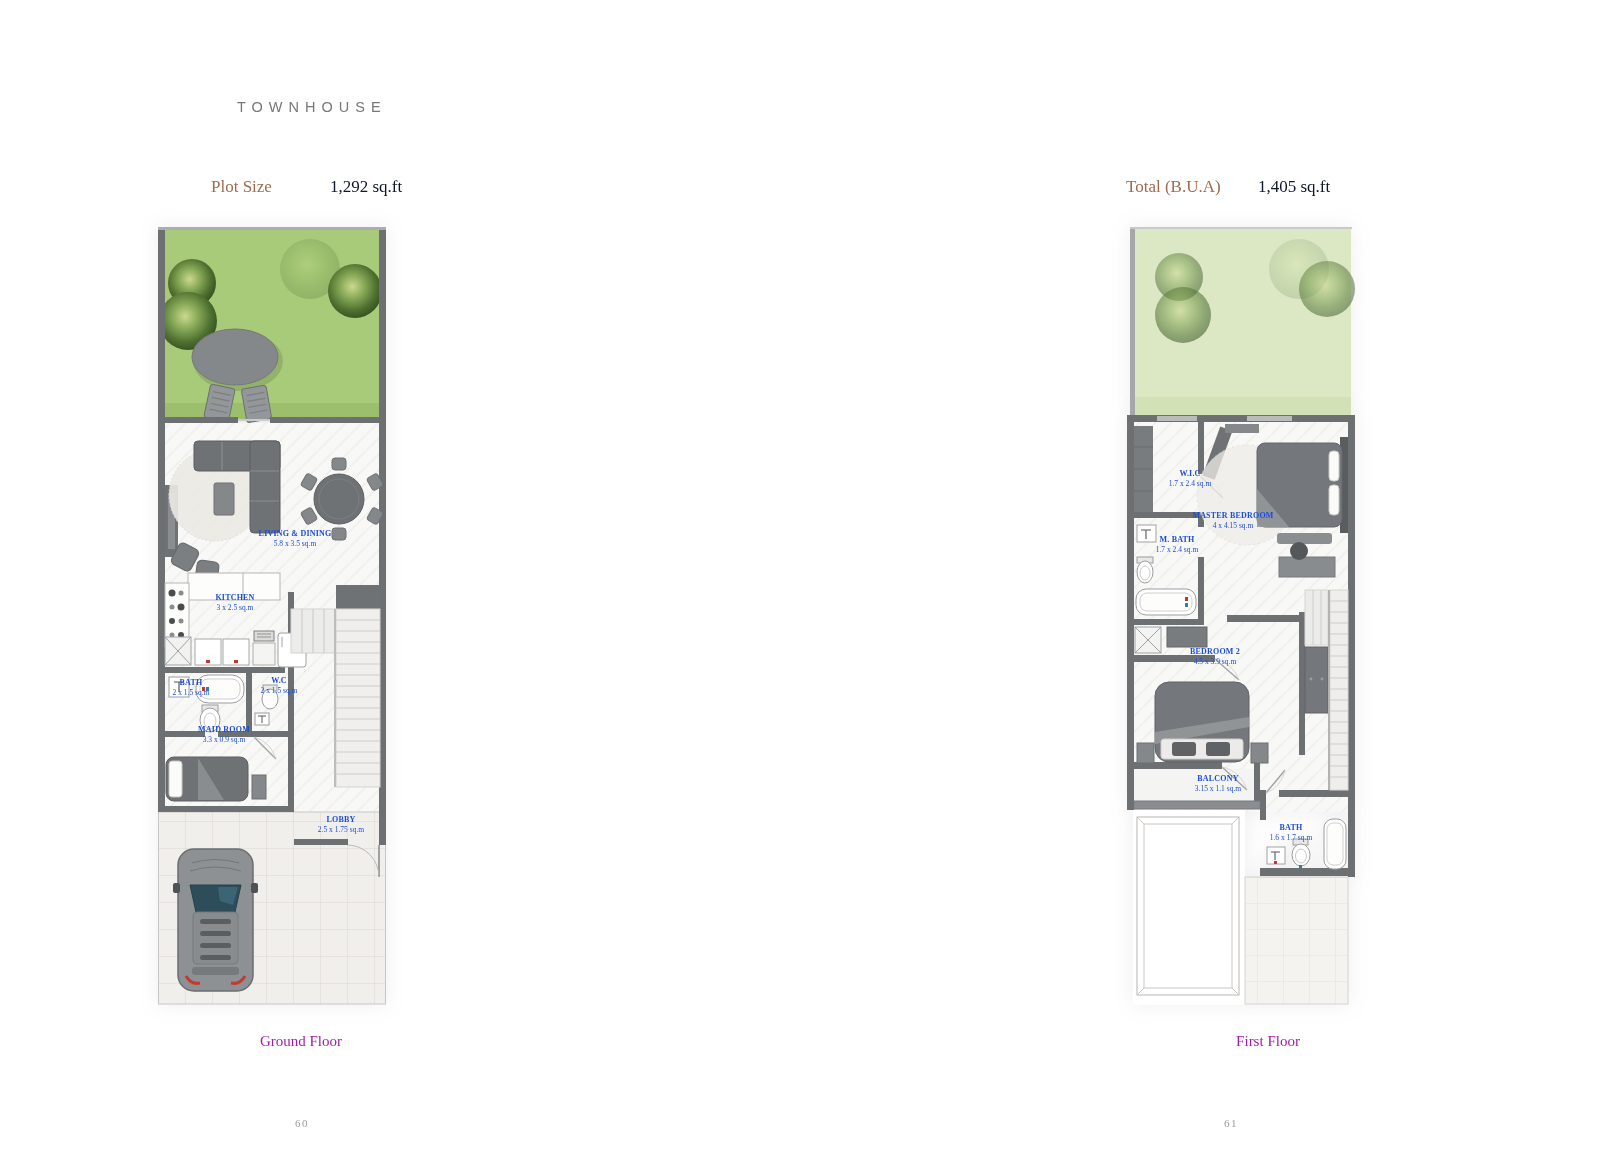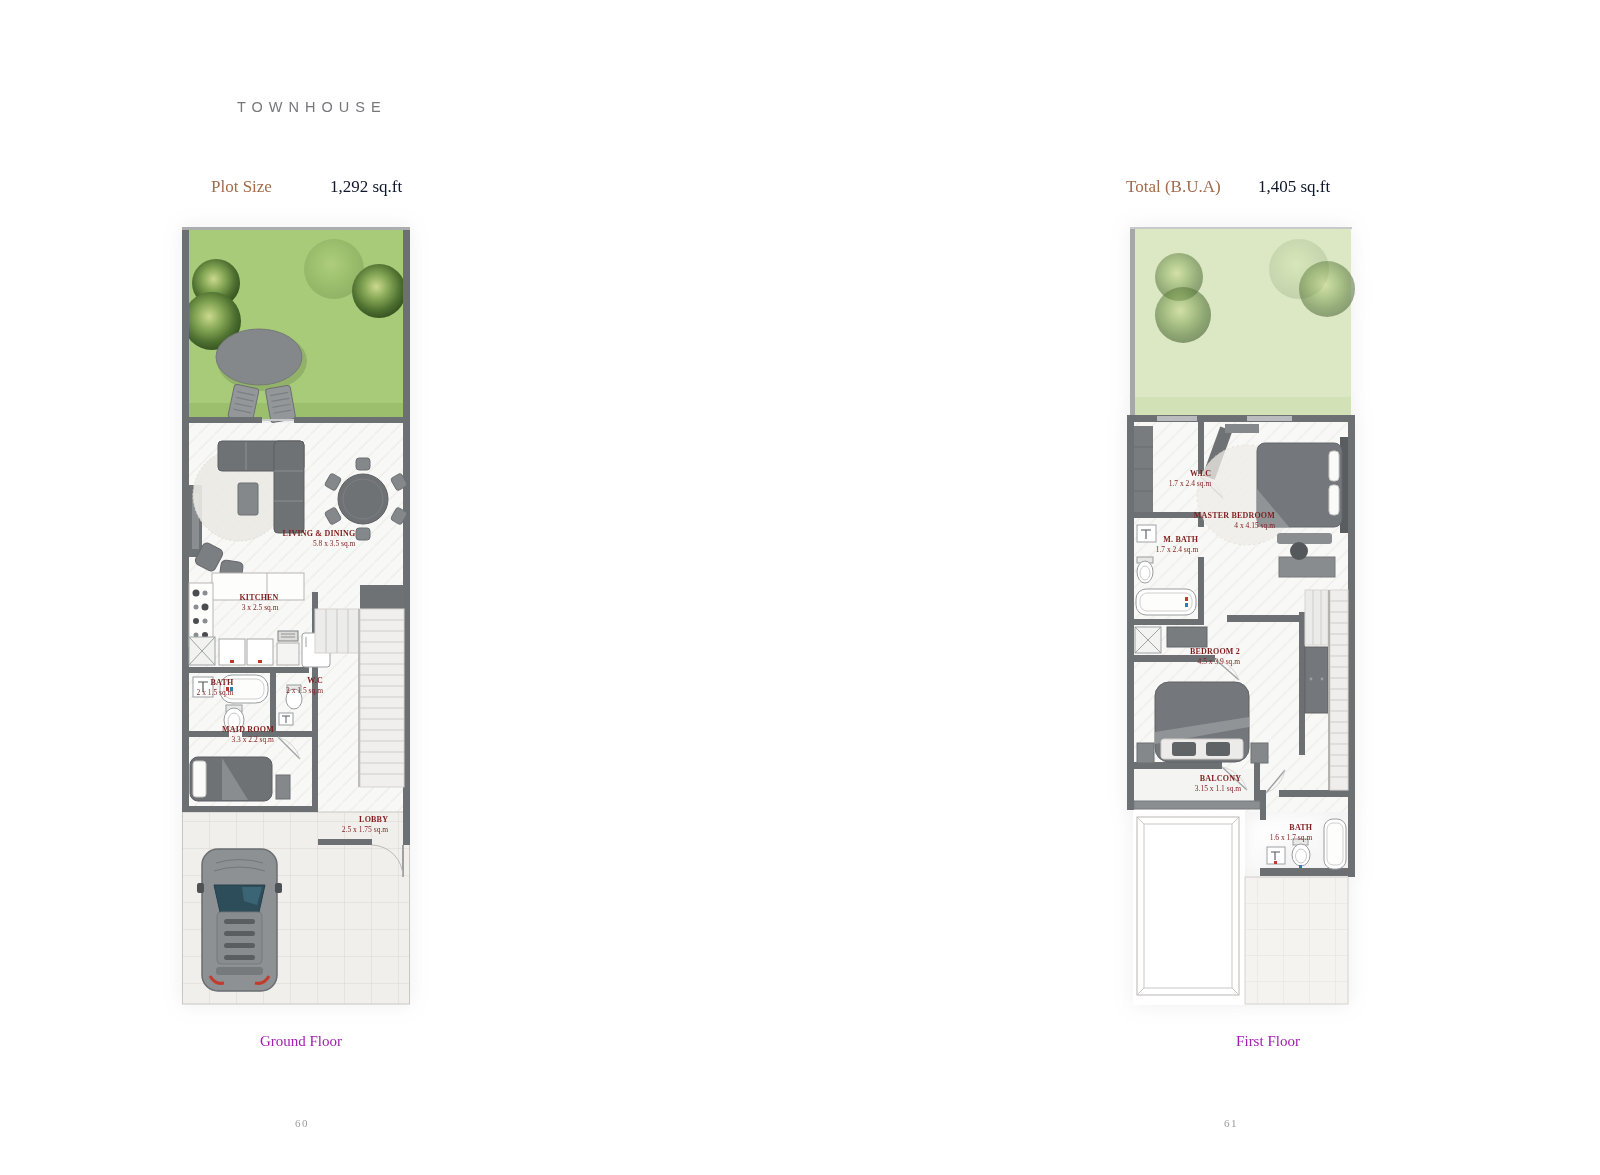--- a/index.html
+++ b/index.html
@@ -17,27 +17,27 @@
   .spec-value{font-size:17px;color:#0f172a;}
   .spec-plot-label{left:211px;top:177px;}
   .spec-plot-value{left:330px;top:177px;}
   .spec-bua-label{left:1126px;top:177px;text-align:center;}
   .spec-bua-value{left:1258px;top:177px;}
   
   .plan{
     width:228px;height:778px;position:absolute;
     filter:drop-shadow(0 0 10px rgba(90,90,90,0.10));
   }
-  .plan-ground{left:182px;top:227px;}
+  .plan-ground{left:158px;top:227px;}
   .plan-first{left:1127px;top:227px;}
   .plan svg{display:block;width:228px;height:778px;}
   
   .room-label{
-    position:absolute;transform:translateX(-50%);text-align:right;
-    color:#7f1d1d;line-height:1.22;pointer-events:none;
+    position:absolute;transform:translateX(-50%);text-align:center;
+    color:#1d4ed8;line-height:1.22;pointer-events:none;
   }
   .rl-name{font-size:8px;font-weight:bold;letter-spacing:.2px;}
   .rl-dims{font-size:7.5px;}
   .nowrap .rl-name,.nowrap .rl-dims{white-space:nowrap;}
   .w-narrow{width:40px;margin-left:9px;}
   .w-master{width:84px;margin-left:0;}
   
   .floor-caption{
     font-size:15px;color:#a21caf;transform:translateX(-50%);white-space:nowrap;
   }
@@ -262,21 +262,21 @@
   <div class="room-label nowrap" style="left:33px;top:451px">
     <div class="rl-name">BATH</div>
     <div class="rl-dims">2 x 1.5 sq.m</div>
   </div>
   <div class="room-label w-narrow" style="left:112px;top:449px">
     <div class="rl-name">W.C</div>
     <div class="rl-dims">2 x 1.5 sq.m</div>
   </div>
   <div class="room-label nowrap" style="left:66px;top:498px">
     <div class="rl-name">MAID ROOM</div>
-    <div class="rl-dims">3.3 x 2.2 sq.m</div>
+    <div class="rl-dims">3.3 x 0.9 sq.m</div>
   </div>
   <div class="room-label nowrap" style="left:183px;top:588px">
     <div class="rl-name">LOBBY</div>
     <div class="rl-dims">2.5 x 1.75 sq.m</div>
   </div>
 </div>
 
 <div class="plan plan-first">
 <svg viewBox="0 0 228 778" xmlns="http://www.w3.org/2000/svg">
 

